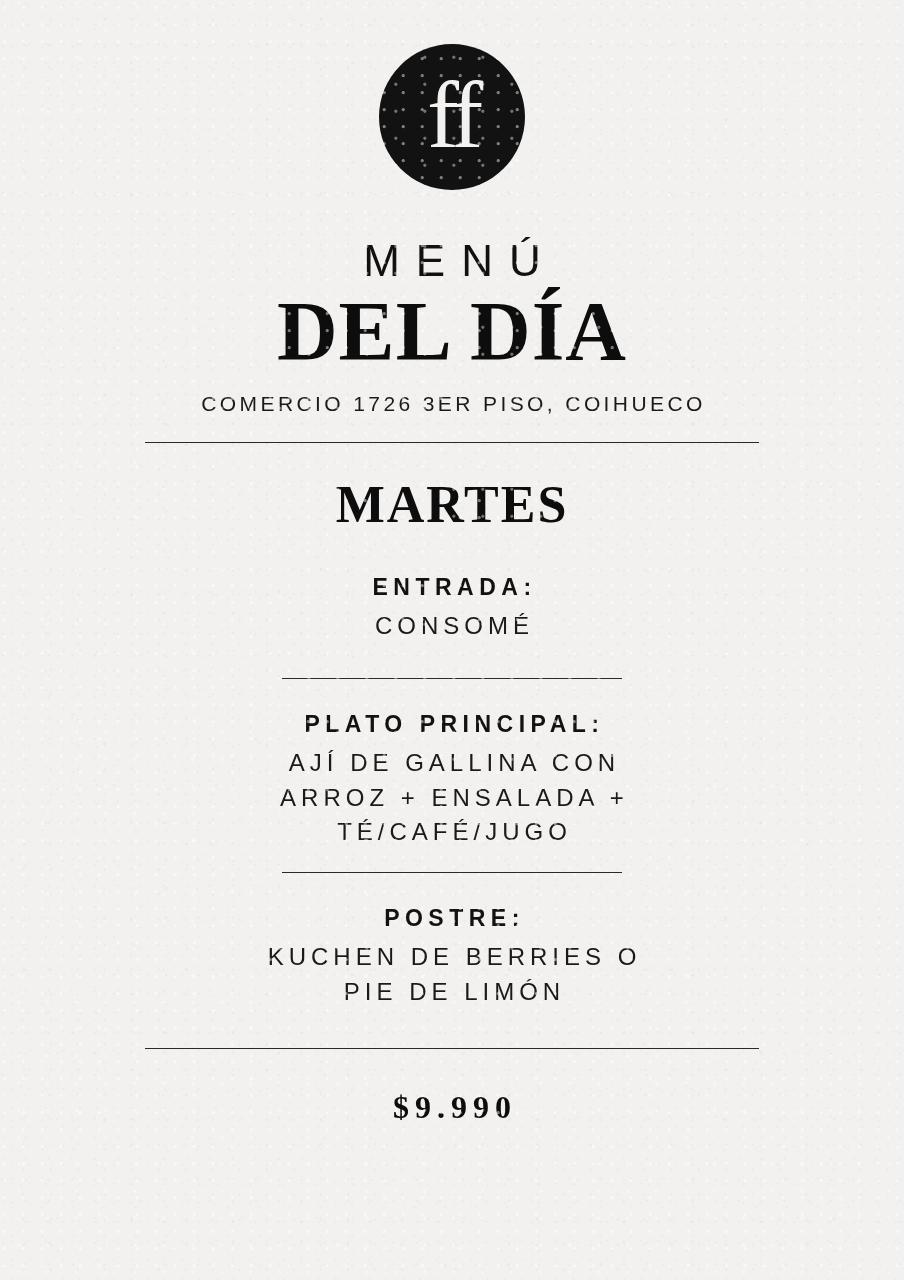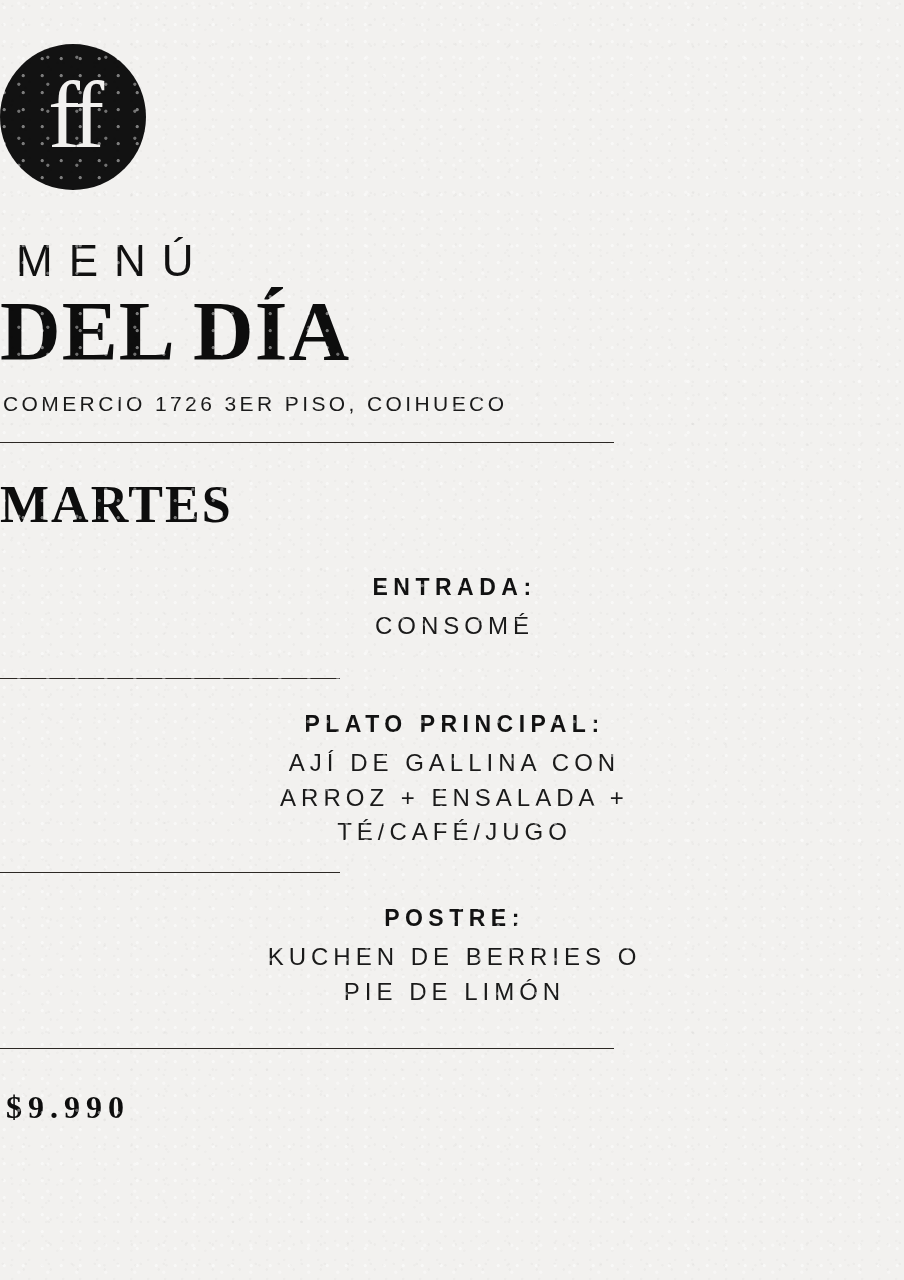--- a/index.html
+++ b/index.html
@@ -30,20 +30,21 @@
       radial-gradient(circle at 65% 12%, rgba(255,255,255,0.45) 0 1.2px, transparent 2px);
     background-size: 23px 21px, 31px 29px, 17px 19px, 27px 25px, 37px 33px, 19px 17px, 29px 27px;
     opacity: 0.9;
   }
   .sheet {
     position: relative;
     width: 904px;
     height: 1280px;
     display: flex;
     flex-direction: column;
+    align-items: center;
   }
 
   
   .logo {
     margin-top: 44px;
     width: 146px;
     height: 146px;
     border-radius: 50%;
     background: #121212;
     display: flex;

